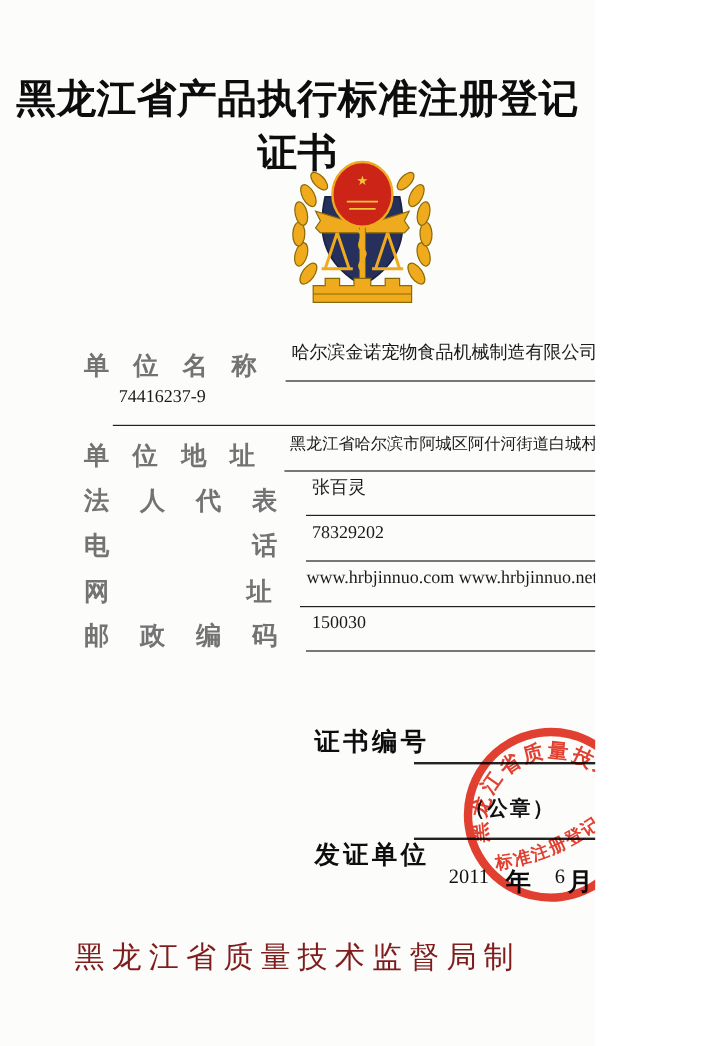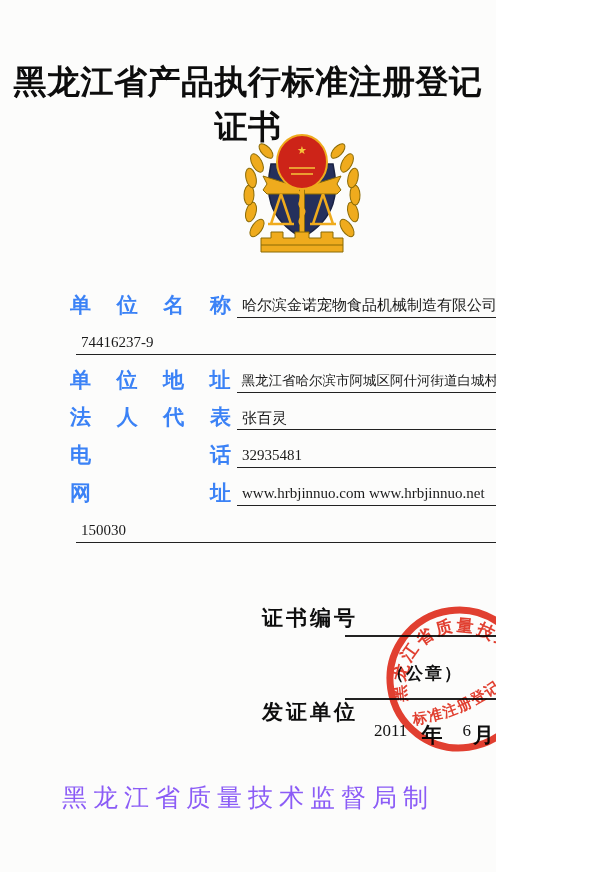--- a/index.html
+++ b/index.html
@@ -18,27 +18,27 @@
     color:#0d0d0d;
   }
   .emblem{position:absolute;left:233px;top:132px;}
 
   .fields{position:absolute;left:70px;top:280px;width:428px;}
   .frow{display:flex;align-items:flex-end;height:37.6px;}
   .flabel{
     width:161px;
     font-size:21px;font-weight:bold;line-height:1.05;
     text-align:justify;text-align-last:justify;
-    padding-bottom:2px;color:#3b82f6;
+    padding-bottom:2px;color:#737373;
   }
   .fvalue{
-    flex:1;margin-left:6px;
+    flex:1;margin-left:24px;
     border-bottom:1.8px solid #222;
     font-size:15px;line-height:1.25;
-    padding:0 0 2px 5px;white-space:nowrap;
+    padding:0 0 13px 5px;white-space:nowrap;
     color:#1a1a1a;
   }
   .fvalue.sm{font-size:13.5px;}
 
   .cert-label{
     position:absolute;left:262px;
     font-size:21px;font-weight:bold;letter-spacing:3px;color:#0e0e0e;
   }
   .cert-number-label{top:604px;}
   .cert-issuer-label{top:698px;}
@@ -64,21 +64,21 @@
   .g2{margin-left:2px;}
 
   .seal{
     position:absolute;left:381px;top:601px;
     mix-blend-mode:multiply;opacity:.93;z-index:5;
   }
 
   .footer{
     position:absolute;top:781px;left:0;width:100%;
     text-align:center;
-    font-size:25px;letter-spacing:6px;color:#8b5cf6;
+    font-size:25px;letter-spacing:6px;color:#7f1d1d;
   }
 </style>
 </head>
 <body>
 
 <div class="page">
 
   <div class="title">黑龙江省产品执行标准注册登记证书</div>
 
   <svg class="emblem" width="138" height="132" viewBox="0 0 138 132">
@@ -132,27 +132,28 @@
     <div class="frow">
       <div class="flabel">单位地址</div>
       <div class="fvalue sm">黑龙江省哈尔滨市阿城区阿什河街道白城村</div>
     </div>
     <div class="frow">
       <div class="flabel">法人代表</div>
       <div class="fvalue">张百灵</div>
     </div>
     <div class="frow">
       <div class="flabel">电话</div>
-      <div class="fvalue">32935481</div>
+      <div class="fvalue">78329202</div>
     </div>
     <div class="frow">
       <div class="flabel">网址</div>
       <div class="fvalue">www.hrbjinnuo.com   www.hrbjinnuo.net</div>
     </div>
     <div class="frow">
+      <div class="flabel">邮政编码</div>
       <div class="fvalue">150030</div>
     </div>
   </div>
 
   <div class="cert-label cert-number-label">证书编号</div>
   <div class="cert-line line1"></div>
 
   <div class="cert-label cert-issuer-label">发证单位</div>
   <div class="cert-issuer-value">（公章）</div>
   <div class="cert-line line2"></div>

